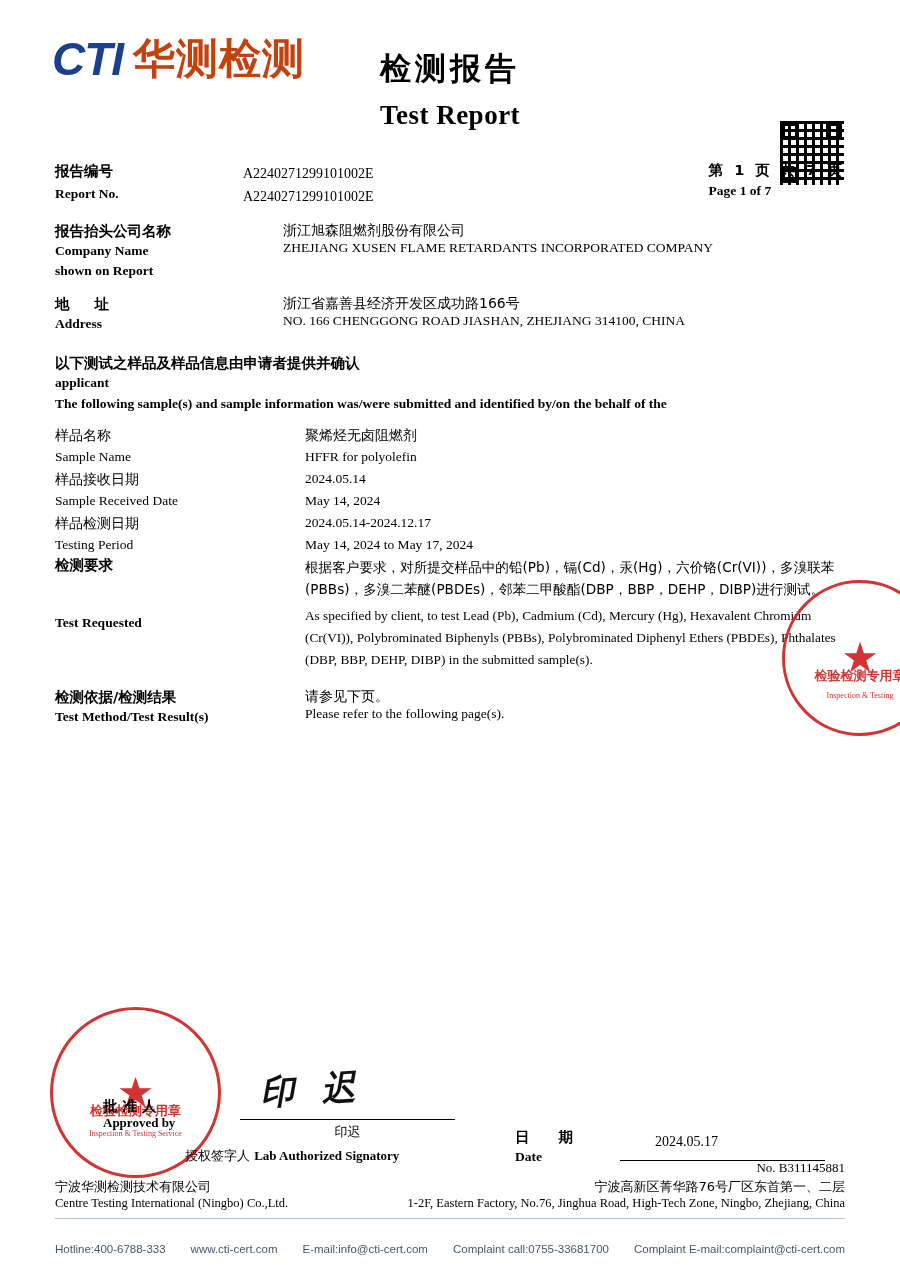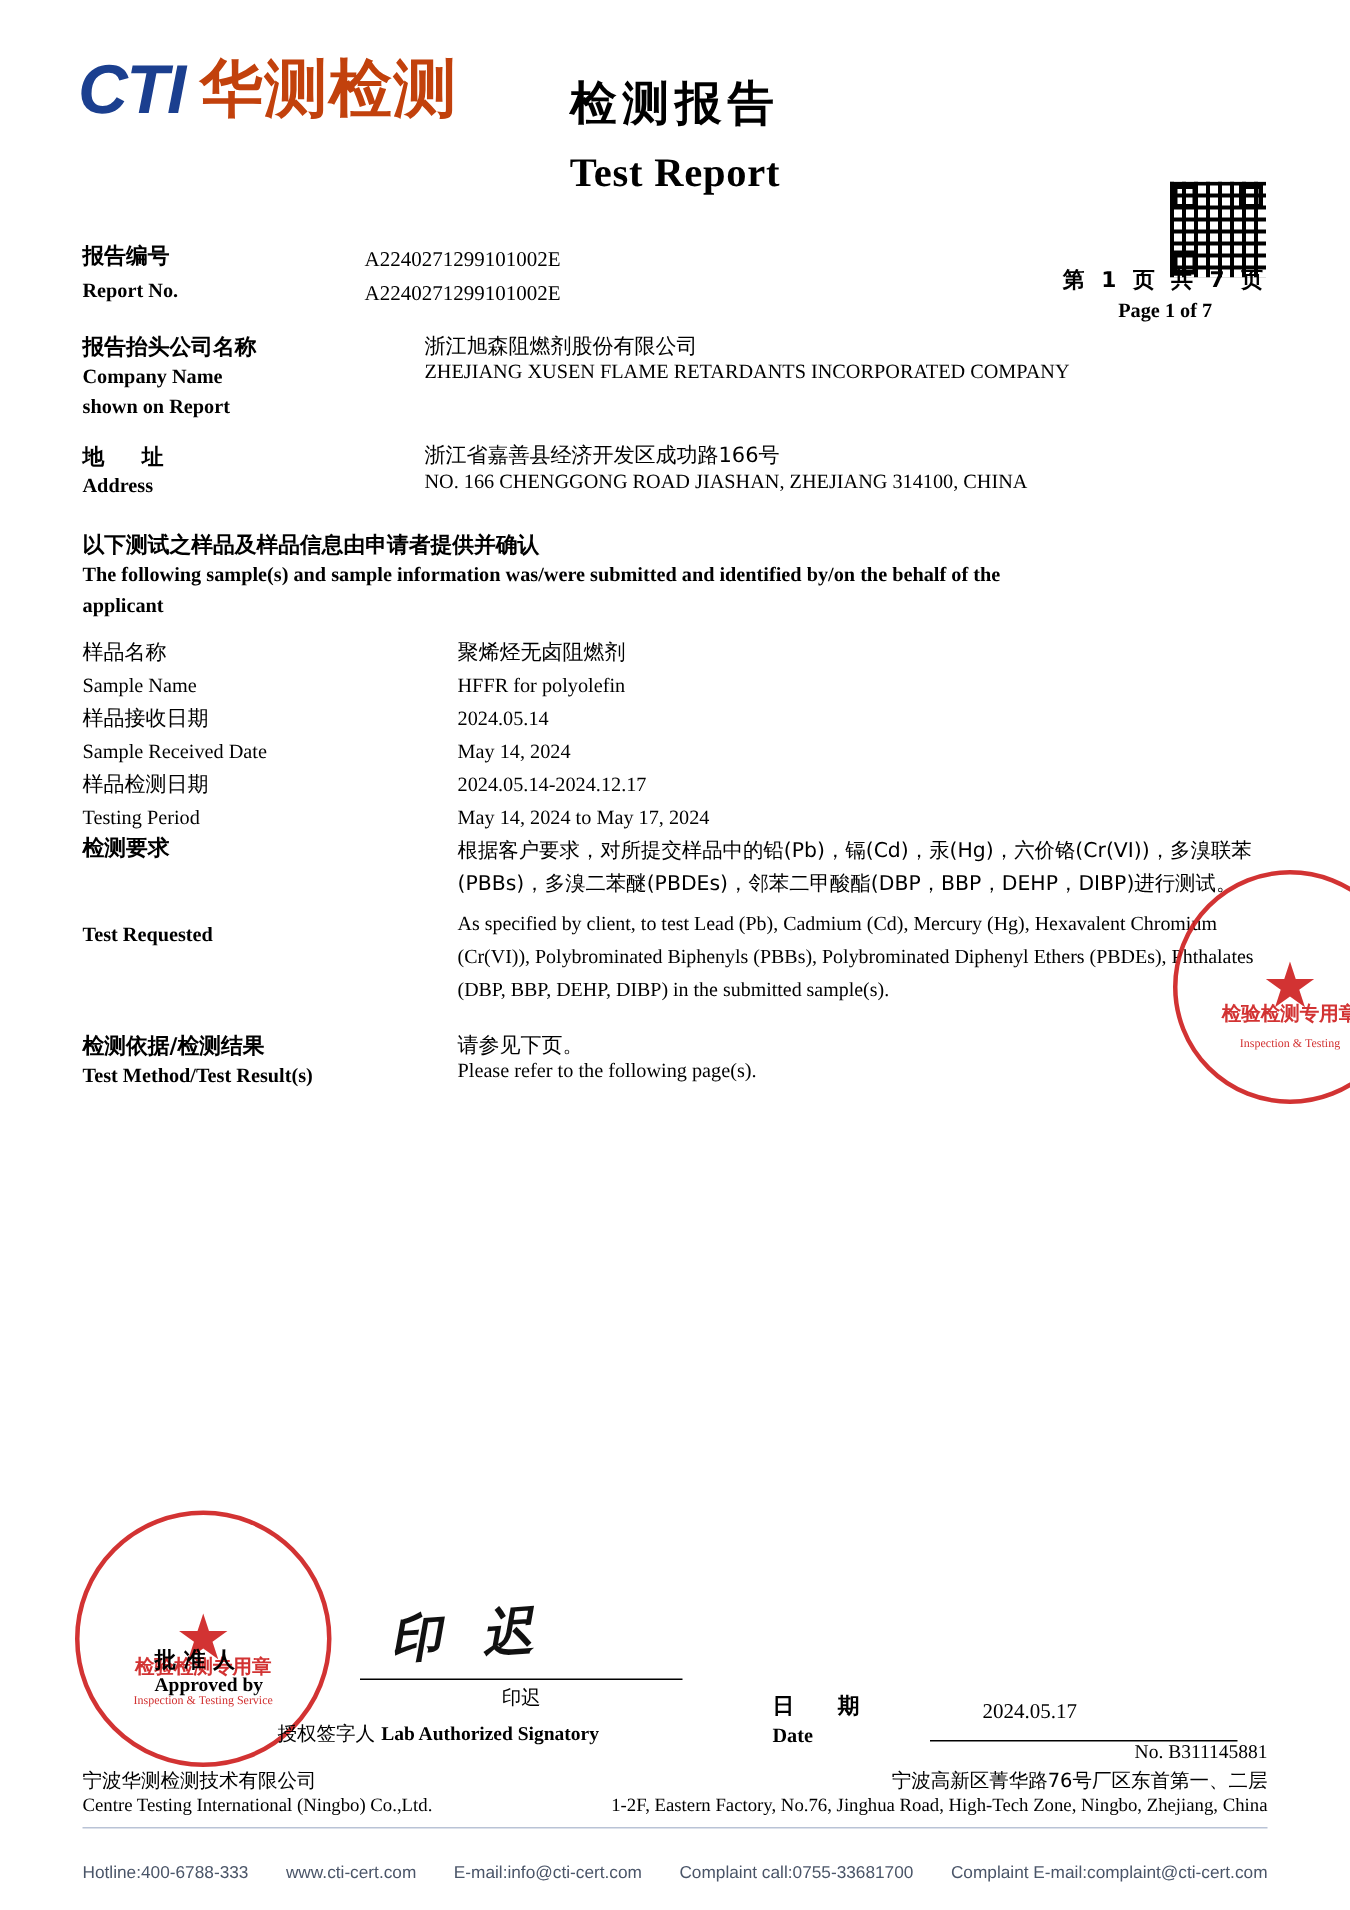--- a/index.html
+++ b/index.html
@@ -129,22 +129,21 @@
   .reportno-left .val-cn,
   .reportno-left .val-en {
     font-family: "Liberation Serif", serif;
     font-size: 14px;
     margin-left: 18px;
   }
   .pageinfo {
     position: absolute;
     right: 0;
     top: 0;
-    text-align: center;
-    margin-top: 16px;
+    text-align: left;
   }
   .pageinfo .cn {
     font-family: "DejaVu Sans", sans-serif;
     font-weight: bold;
     font-size: 14.5px;
     letter-spacing: 3px;
   }
   .pageinfo .en {
     font-family: "Liberation Serif", serif;
     font-weight: bold;
@@ -470,22 +469,22 @@
       </div>
       <div class="pair-value" style="padding-left:58px;">
         <div class="val-cn">浙江省嘉善县经济开发区成功路166号</div>
         <div class="val-en">NO. 166 CHENGGONG ROAD JIASHAN, ZHEJIANG 314100, CHINA</div>
       </div>
     </div>
   </div>
 
   <div class="block" style="margin-top:20px;">
     <div class="sec-head-cn">以下测试之样品及样品信息由申请者提供并确认</div>
+    <div class="sec-head-en">applicant</div>
     <div class="sec-head-en">The following sample(s) and sample information was/were submitted and identified by/on the behalf of the</div>
-    <div class="sec-head-en">applicant</div>
   </div>
 
   <div class="sample-rows">
     <div class="r">
       <div class="k-cn">样品名称</div>
       <div class="v-cn">聚烯烃无卤阻燃剂</div>
     </div>
     <div class="r">
       <div class="k-en">Sample Name</div>
       <div class="v">HFFR for polyolefin</div>

